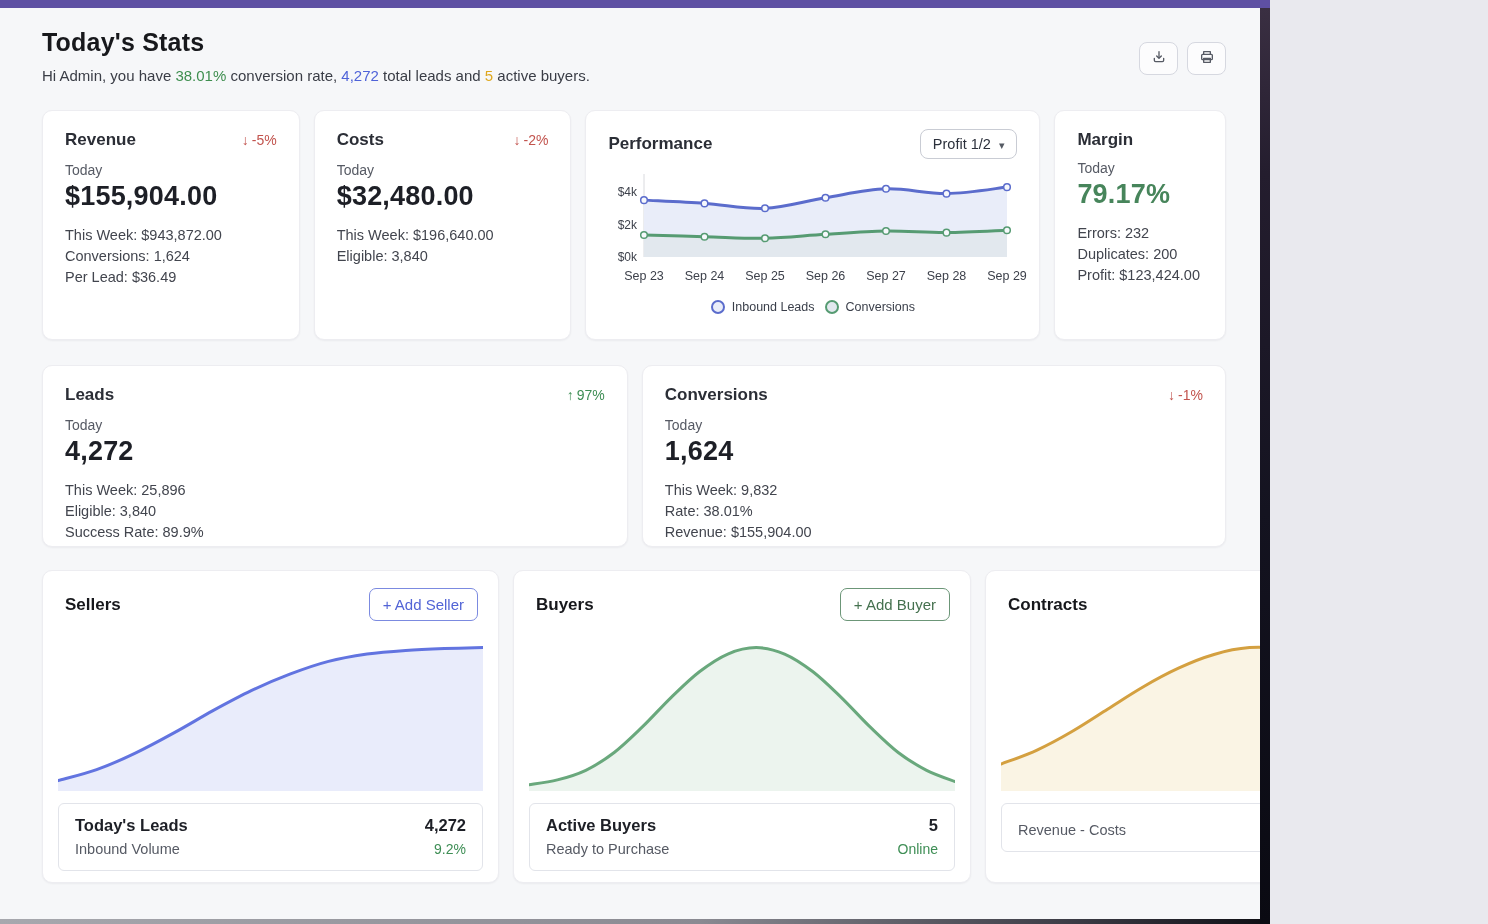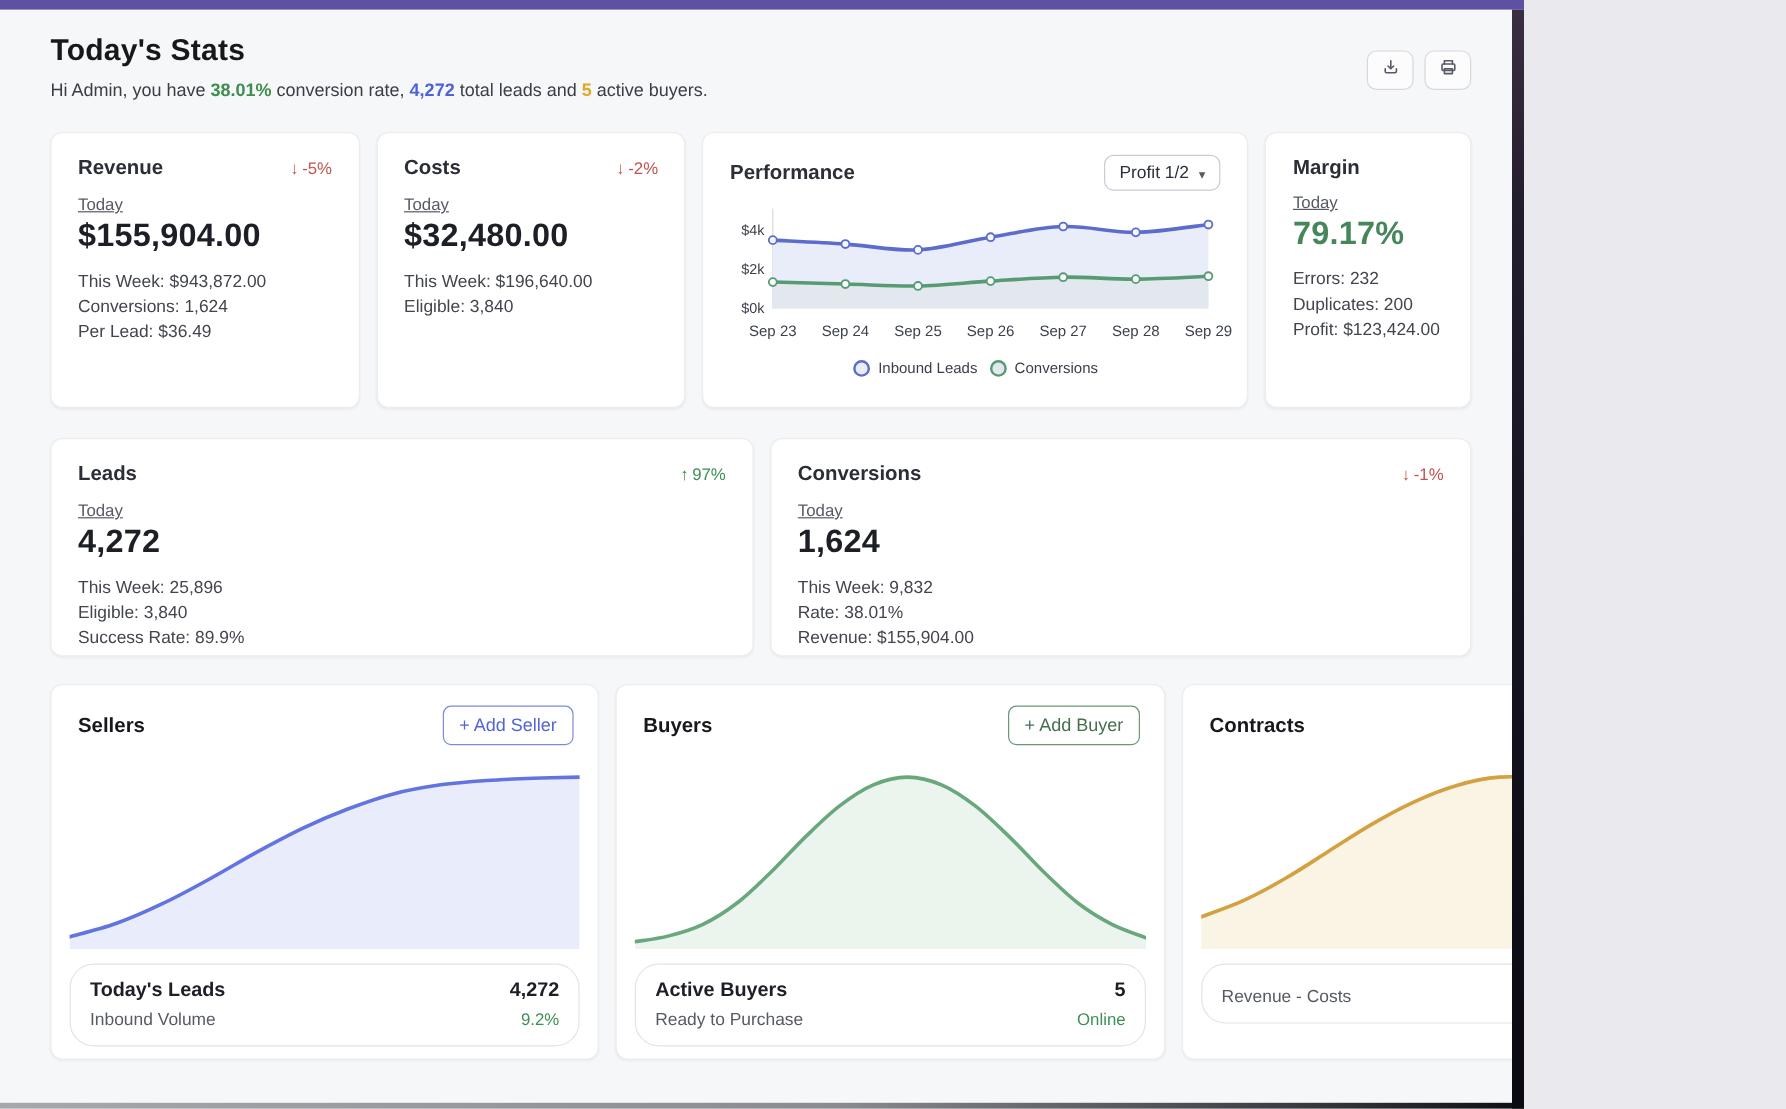--- a/index.html
+++ b/index.html
@@ -8,21 +8,21 @@
   .top-edge{position:absolute;top:0;left:0;width:100%;height:8px;background:#5e50a3;z-index:5;}
   .right-edge{position:absolute;top:8px;right:0;width:10px;height:916px;z-index:5;
     background:linear-gradient(180deg,#3a2f42 0%,#241d2e 18%,#141320 55%,#0a0a12 100%);}
   .bottom-edge{position:absolute;bottom:0;left:0;width:100%;height:5px;z-index:4;
     background:linear-gradient(90deg,#a7a8ae 0%,#8a8a92 55%,#3a3a44 85%,#0e0e14 100%);}
   .page{position:relative;padding:28px 44px 0 42px;}
   
   .hdr{display:flex;justify-content:space-between;align-items:flex-start;}
   .page-title{font-size:25px;font-weight:700;color:#17181c;letter-spacing:.2px;}
   .subtitle{margin-top:10px;font-size:15px;color:#3a3d46;}
-  .subtitle b{font-weight:700;}
+  .subtitle b{font-weight:400;}
   .accent-green{color:#3e8e4f;}
   .accent-indigo{color:#4f63d8;}
   .accent-amber{color:#dfa820;}
   .hdr-actions{display:flex;gap:9px;margin-top:14px;}
   .icon-btn{width:37px;height:31px;border:1px solid #d6d8e0;border-radius:8px;background:#fcfcfd;
     display:flex;align-items:center;justify-content:center;cursor:pointer;color:#565a64;}
   
   .card{background:#fff;border:1px solid #ededf1;border-radius:10px;box-shadow:0 1px 2px rgba(16,24,40,.05);box-sizing:border-box;}
   .row{display:flex;gap:14px;}
   .row1{margin-top:26px;}
@@ -34,21 +34,21 @@
   .c-perf{width:455px;height:230px;padding:18px 22px;}
   .c-margin{width:221px;height:230px;}
   .c-leads{width:695px;height:182px;}
   .c-conv{width:693px;height:182px;}
   .card-top{display:flex;justify-content:space-between;align-items:center;}
   .card-title{font-size:17px;font-weight:600;color:#2b2e36;}
   .delta{font-size:14px;font-weight:500;}
   .delta .arr{margin-right:3px;}
   .delta-down{color:#c2544e;}
   .delta-up{color:#3e8e55;}
-  .period{margin-top:12px;font-size:14px;color:#565a64;text-decoration:underline;}
+  .period{margin-top:12px;font-size:14px;color:#565a64;}
   .big-value{margin-top:3px;font-size:27px;font-weight:700;color:#1d1f26;letter-spacing:.2px;}
   .big-green{color:#47855b;}
   .stat-lines{margin-top:13px;font-size:14.5px;color:#42454e;line-height:21px;}
   
   .perf-head{display:flex;justify-content:space-between;align-items:center;}
   .dropdown{display:flex;align-items:flex-end;gap:8px;border:1px solid #c9ccd4;border-radius:8px;
     background:#fff;padding:6px 12px;font-size:14.5px;color:#2b303b;cursor:pointer;}
   .dropdown .caret{font-size:11px;color:#555a63;}
   .perf-chart{margin-top:10px;height:122px;}
   .perf-chart svg{overflow:visible;}
@@ -58,21 +58,21 @@
   .legend-label{font-size:12.5px;color:#3a3f4a;}
   
   .panel{width:457px;height:313px;padding:15px 15px 16px;display:flex;flex-direction:column;}
   .panel-head{display:flex;justify-content:space-between;align-items:center;padding:2px 5px 0 7px;}
   .panel-title{font-size:17px;font-weight:700;color:#17181c;}
   .add-btn{border-radius:7px;background:#fff;font-size:15px;padding:7px 13px;cursor:pointer;border:1px solid;}
   .add-seller{color:#5264d6;border-color:#7b8ae0;}
   .add-buyer{color:#45714f;border-color:#6c9678;}
   .add-contract{color:#8fb9e2;border-color:#a9cbea;}
   .panel-chart{margin-top:12px;height:158px;flex:0 0 auto;}
-  .panel-footer{margin-top:12px;border:1px solid #e2e4ea;border-radius:20px;padding:12px 16px 13px;}
+  .panel-footer{margin-top:12px;border:1px solid #e2e4ea;border-radius:6px;padding:12px 16px 13px;}
   .pf-row{display:flex;justify-content:space-between;align-items:baseline;}
   .pf-label{font-size:16.5px;font-weight:700;color:#1d1f26;}
   .pf-value{font-size:16.5px;font-weight:700;color:#1d1f26;}
   .pf-sub{margin-top:6px;}
   .pf-sublabel{font-size:14.5px;color:#565a64;font-weight:400;}
   .pf-subvalue{font-size:14px;font-weight:500;}
   .sub-green{color:#3e8e55;}
   .sub-gray{color:#4a4e57;}
 </style>
 </head>

